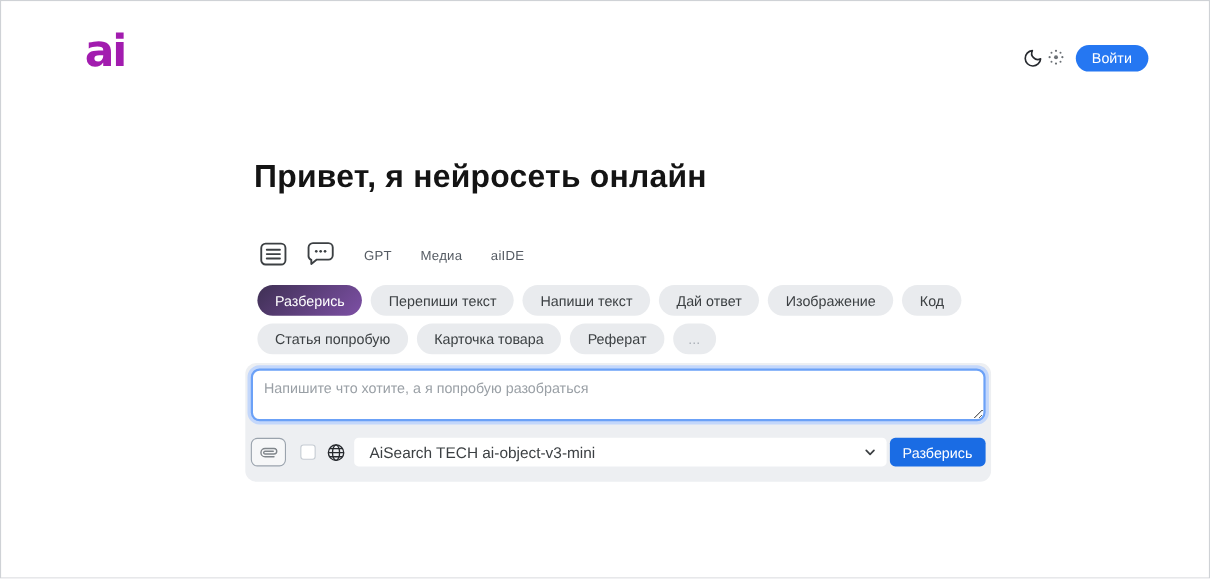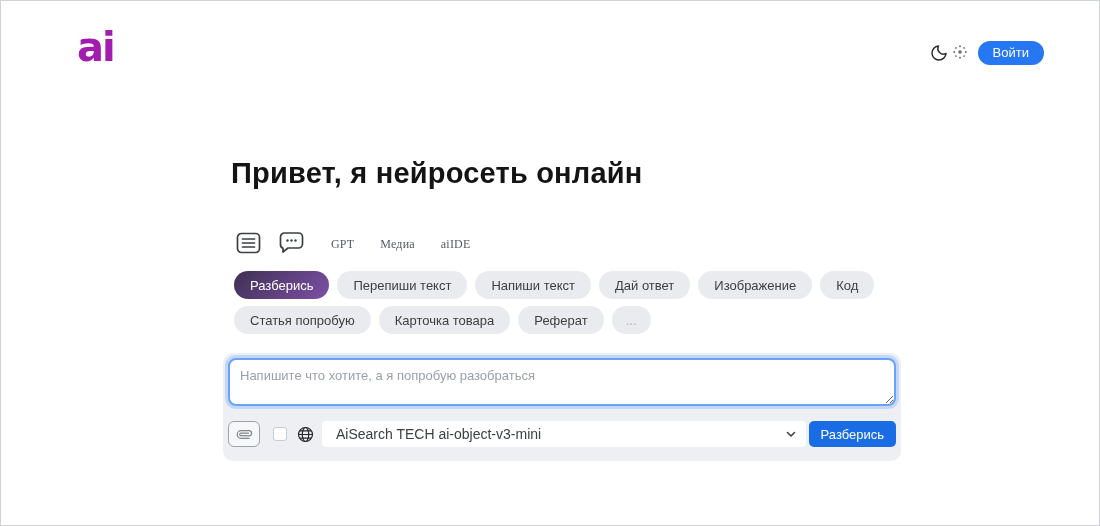--- a/index.html
+++ b/index.html
@@ -23,50 +23,50 @@
   .icon-btn { background:none; border:none; cursor:pointer; display:flex; align-items:center; padding:0; }
   .login-btn {
     margin-left:8px; border:none; cursor:pointer;
     background:#2577f2; color:#fff; font-size:13px;
     padding:5px 15px; border-radius:999px; line-height:1.1;
     font-family:inherit;
   }
   
   .main { position:absolute; left:222px; top:140px; width:678px; }
   .title {
-    margin-left:8px; margin-top:16px;
+    margin-left:8px; margin-top:4px;
     font-size:29px; font-weight:bold; color:#141414; letter-spacing:0.2px;
   }
   .tabs {
     margin-left:12px; margin-top:40px;
     display:flex; align-items:center; gap:26px; height:28px;
   }
   .tab-icon { background:none; border:none; cursor:pointer; display:flex; align-items:center; padding:0; }
   .tabs .tab-text {
-    background:none; border:none; cursor:pointer; font-family:Liberation Serif, serif;
+    background:none; border:none; cursor:pointer; font-family:Liberation Sans, sans-serif;
     font-size:12px; color:#555b63; letter-spacing:0.2px; padding:0;
   }
   .tabs .tab-icon + .tab-icon { margin-left:-10px; }
   
   .pill-rows { margin-left:11px; margin-top:13px; }
   .pill-row { display:flex; gap:8px; margin-bottom:7px; }
   .pill {
     border:none; cursor:pointer; font-family:inherit;
     background:#e9ebee; color:#3c4043; font-size:13px;
     height:28px; padding:0 16px; border-radius:15px;
     display:flex; align-items:center; white-space:nowrap;
   }
   .pill.active {
     background:linear-gradient(135deg,#3f3054 0%,#7d50a5 100%);
     color:#ffffff;
   }
   .pill.muted { color:#aab0b8; padding:0 14px; }
   
   .card {
-    margin-top:19px; width:678px; background:#edeff2;
+    margin-top:8px; width:678px; background:#edeff2;
     border-radius:10px; padding:5px;
   }
   .prompt-area {
     display:block; width:100%; height:48px; resize:both;
     border:2px solid #6ba1f7; box-shadow:0 0 0 3px #c3d7fb;
     border-radius:8px; background:#fff;
     padding:8px 10px; font-family:inherit; font-size:13px; color:#202124;
     outline:none;
   }
   .prompt-area::placeholder { color:#9aa0a6; }

